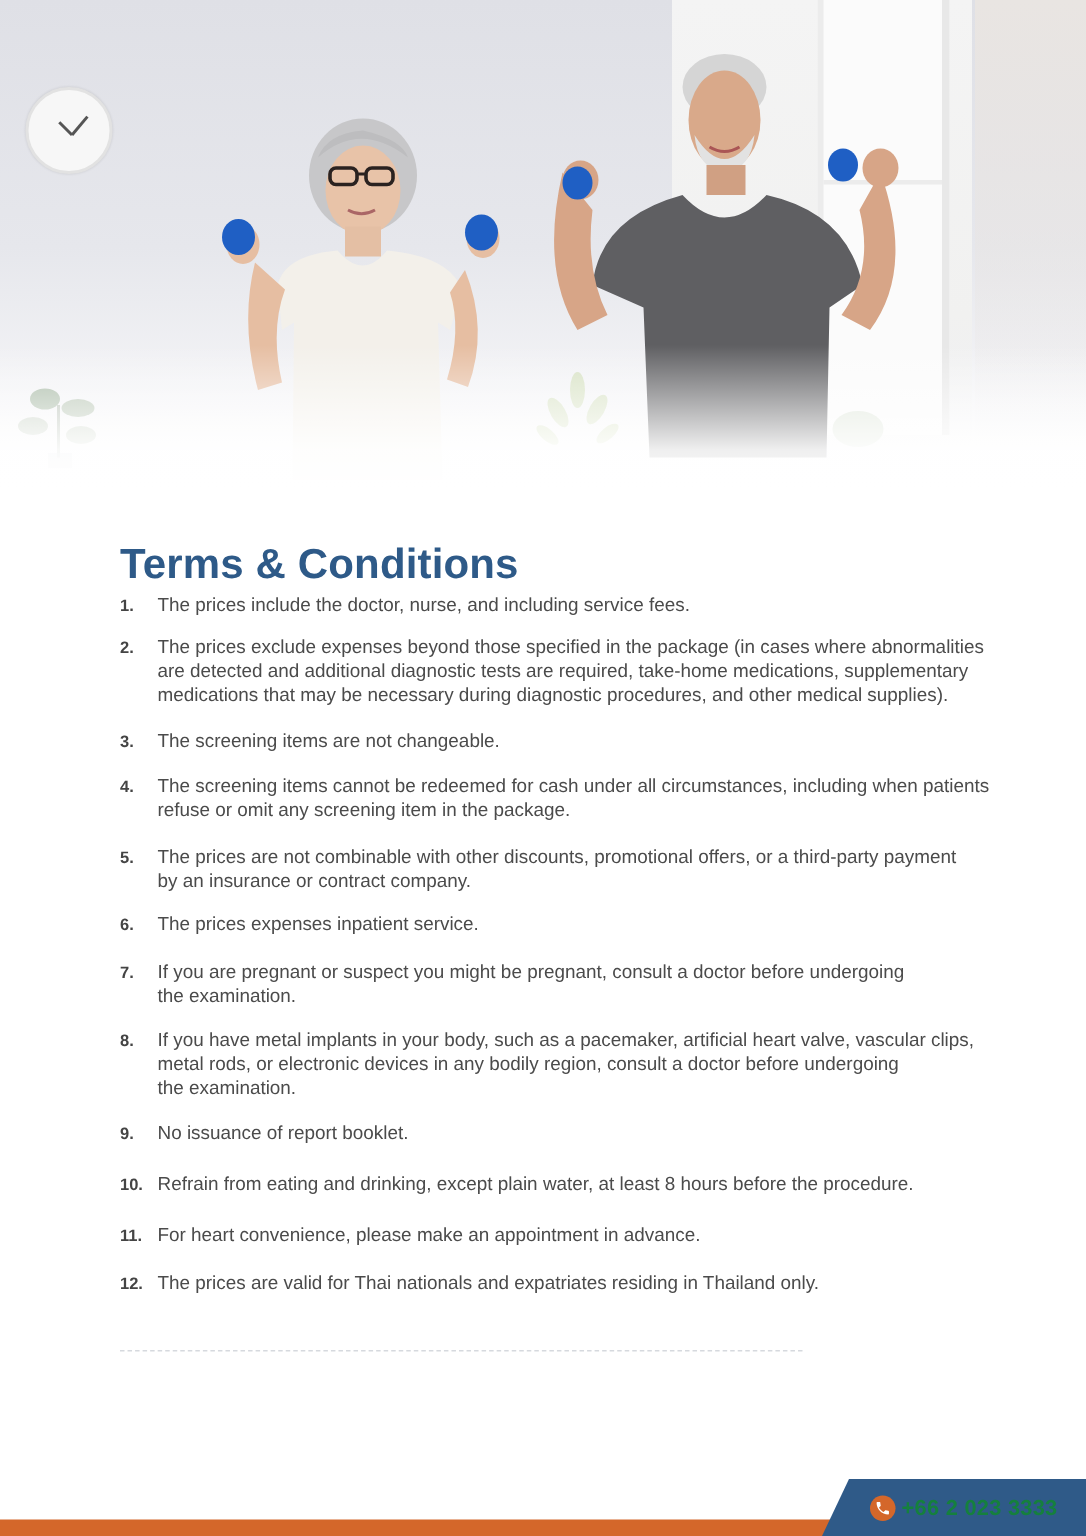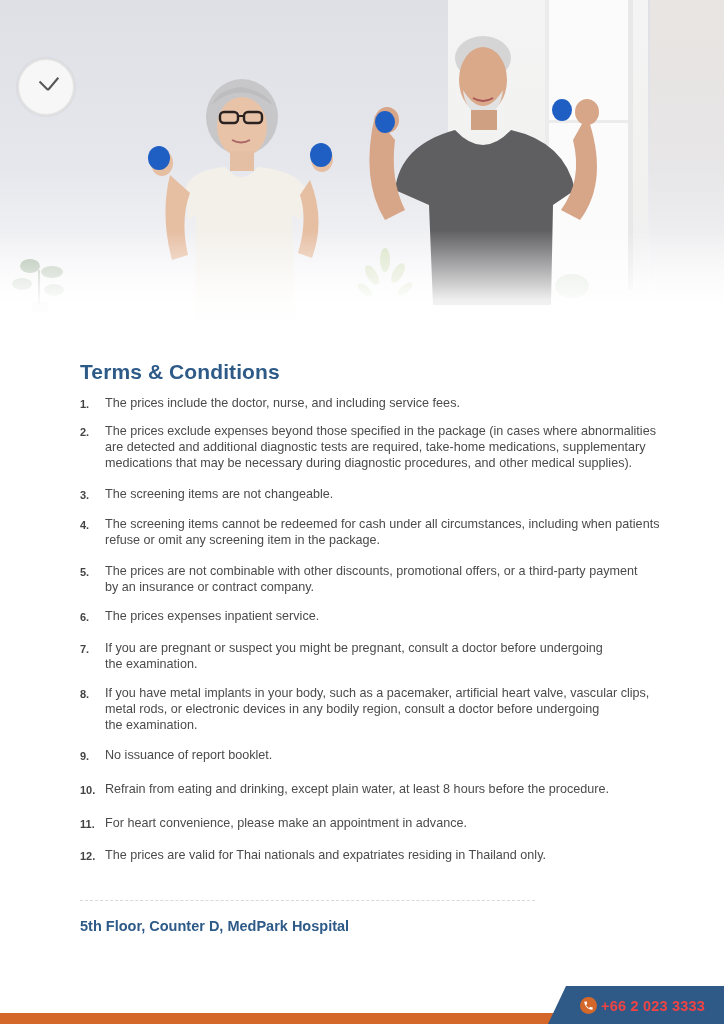--- a/index.html
+++ b/index.html
@@ -19,36 +19,36 @@
   .hero .clock { position: absolute; left: 17px; top: 58px; width: 58px; height: 58px; border-radius: 50%;
           background: #f7f7f7; border: 2px solid #e2e2e2; box-shadow: 0 0 2px rgba(0,0,0,.12); }
   .hero .clock .h1 { position: absolute; left: 28px; top: 18px; width: 2px; height: 12px; background: #555; transform: rotate(-45deg); transform-origin: bottom; }
   .hero .clock .h2 { position: absolute; left: 28px; top: 14px; width: 2px; height: 16px; background: #555; transform: rotate(40deg); transform-origin: bottom; }
 
   .person { position: absolute; }
   .fade { position: absolute; left: 0; top: 230px; width: 724px; height: 100px;
           background: linear-gradient(180deg, rgba(255,255,255,0) 0%, rgba(255,255,255,.9) 70%, #fff 100%); }
 
   
-  .title { position: absolute; left: 80px; top: 360px; font-size: 21px; font-weight: 700; color: #2e5a88; letter-spacing: 0.1px; }
+  .title { position: absolute; left: 80px; top: 360px; font-size: 28px; font-weight: 700; color: #2e5a88; letter-spacing: 0.1px; }
   .terms { position: absolute; left: 80px; top: 395px; width: 590px; list-style: none; }
   .term { position: absolute; left: 0; font-size: 12.6px; line-height: 16px; color: #4b4b4b; }
   .term .num { position: absolute; left: 0; top: 1px; font-weight: 700; font-size: 11px; color: #444; }
   .term .txt { position: absolute; left: 25px; width: 565px; white-space: pre-line; }
 
   .divider { position: absolute; left: 80px; top: 900px; width: 455px; border-top: 1.5px dashed #d6d9de; }
 
   .footer-info { position: absolute; left: 80px; top: 917px; font-size: 14.5px; line-height: 19.5px; font-weight: 700; color: #2e5a88; }
 
   .bottom-bar { position: absolute; left: 0; top: 1013px; width: 724px; height: 11px; background: #d4672a; }
   .phone-tab { position: absolute; left: 548px; top: 986px; width: 176px; height: 38px; background: #2f5a88;
                clip-path: polygon(18px 0, 100% 0, 100% 100%, 0 100%); }
   .phone-wrap { position: absolute; left: 580px; top: 997px; display: flex; align-items: center; gap: 4px; }
   .phone-icon { width: 17px; height: 17px; border-radius: 50%; background: #d4672a; display: flex; align-items: center; justify-content: center; }
-  .phone-label { color: #ef4444; font-size: 14.5px; font-weight: 700; letter-spacing: 0.2px; text-align: center; }
+  .phone-label { color: #15803d; font-size: 14.5px; font-weight: 700; letter-spacing: 0.2px; text-align: center; }
 </style>
 </head>
 <body>
 
 <div class="hero">
   <div class="window"></div>
   <div class="window-frame"></div>
   <div class="right-wall"></div>
   <div class="clock">
     <div class="h1"></div>
@@ -182,21 +182,20 @@
     </li>
   <li class="term" style="top:452px">
       <span class="num">12.</span>
       <span class="txt">The prices are valid for Thai nationals and expatriates residing in Thailand only.</span>
     </li>
 </ol>
 
 <div class="divider"></div>
 
 <div class="footer-info">
-  <div>5th Floor, Counter D, MedPark Hospital</div>
 </div>
 
 <div class="bottom-bar"></div>
 <div class="phone-tab"></div>
 <div class="phone-wrap">
   <span class="phone-icon">
     <svg width="11" height="11" viewBox="0 0 24 24">
         <path fill="#ffffff" d="M6.6 10.8c1.4 2.8 3.8 5.1 6.6 6.6l2.2-2.2c.3-.3.7-.4 1-.2 1.1.4 2.3.6 3.6.6.6 0 1 .4 1 1V20c0 .6-.4 1-1 1C10.6 21 3 13.4 3 4c0-.6.4-1 1-1h3.5c.6 0 1 .4 1 1 0 1.3.2 2.5.6 3.6.1.3 0 .7-.2 1L6.6 10.8z"></path>
       </svg>
   </span>

